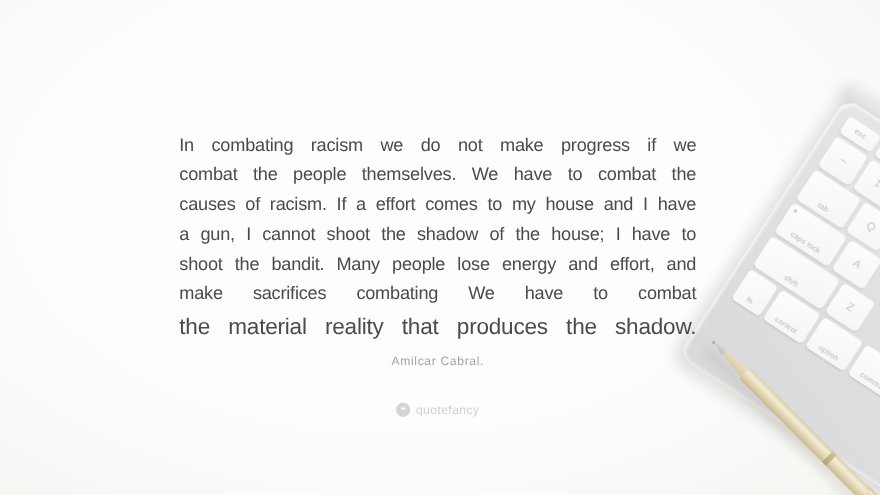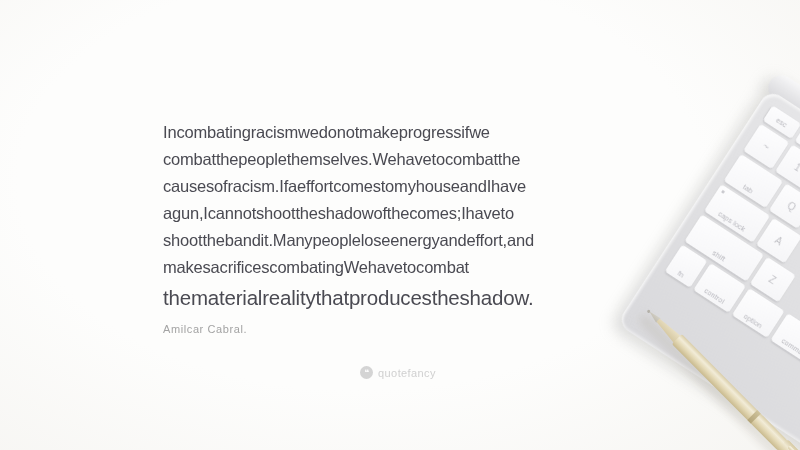--- a/index.html
+++ b/index.html
@@ -4,25 +4,25 @@
 <style>
   html,body{margin:0;padding:0;background:#ffffff;}
   .canvas{
     position:relative;width:800px;height:450px;overflow:hidden;
     background:radial-gradient(ellipse at 45% 40%, #fdfdfc 55%, #f6f5f2 100%);
     font-family:"Liberation Sans","DejaVu Sans",sans-serif;
   }
 
   
   .quote-block{position:absolute;left:163px;top:119px;width:470px;}
-  .quote-line{display:flex;color:#4a4a52;
+  .quote-line{display:flex;justify-content:space-between;color:#4a4a52;
     font-weight:300;letter-spacing:-0.2px;}
   .quote-line.normal{font-size:16.5px;line-height:27px;}
   .quote-line.large{font-size:20.5px;line-height:33px;}
-  .attribution{position:absolute;left:163px;top:323px;width:470px;text-align:left;
+  .attribution{position:absolute;left:163px;top:323px;width:470px;text-align:center;
     font-size:11px;color:#a3a3a3;letter-spacing:0.6px;font-weight:300;}
 
   
   .watermark{position:absolute;left:163px;top:366px;width:470px;display:flex;
     align-items:center;justify-content:center;gap:5px;}
   .wm-circle{width:13px;height:13px;border-radius:50%;background:#d4d4d4;
     display:flex;align-items:center;justify-content:center;}
   .wm-circle span{color:#ffffff;font-size:8px;line-height:13px;font-weight:bold;}
   .wm-text{font-size:11px;color:#d0d0d0;letter-spacing:0.4px;}
 
@@ -177,21 +177,21 @@
       <div class="quote-line normal">
         <span>a</span>
         <span>gun,</span>
         <span>I</span>
         <span>cannot</span>
         <span>shoot</span>
         <span>the</span>
         <span>shadow</span>
         <span>of</span>
         <span>the</span>
-        <span>comes;</span>
+        <span>house;</span>
         <span>I</span>
         <span>have</span>
         <span>to</span>
       </div>
       <div class="quote-line normal">
         <span>shoot</span>
         <span>the</span>
         <span>bandit.</span>
         <span>Many</span>
         <span>people</span>

